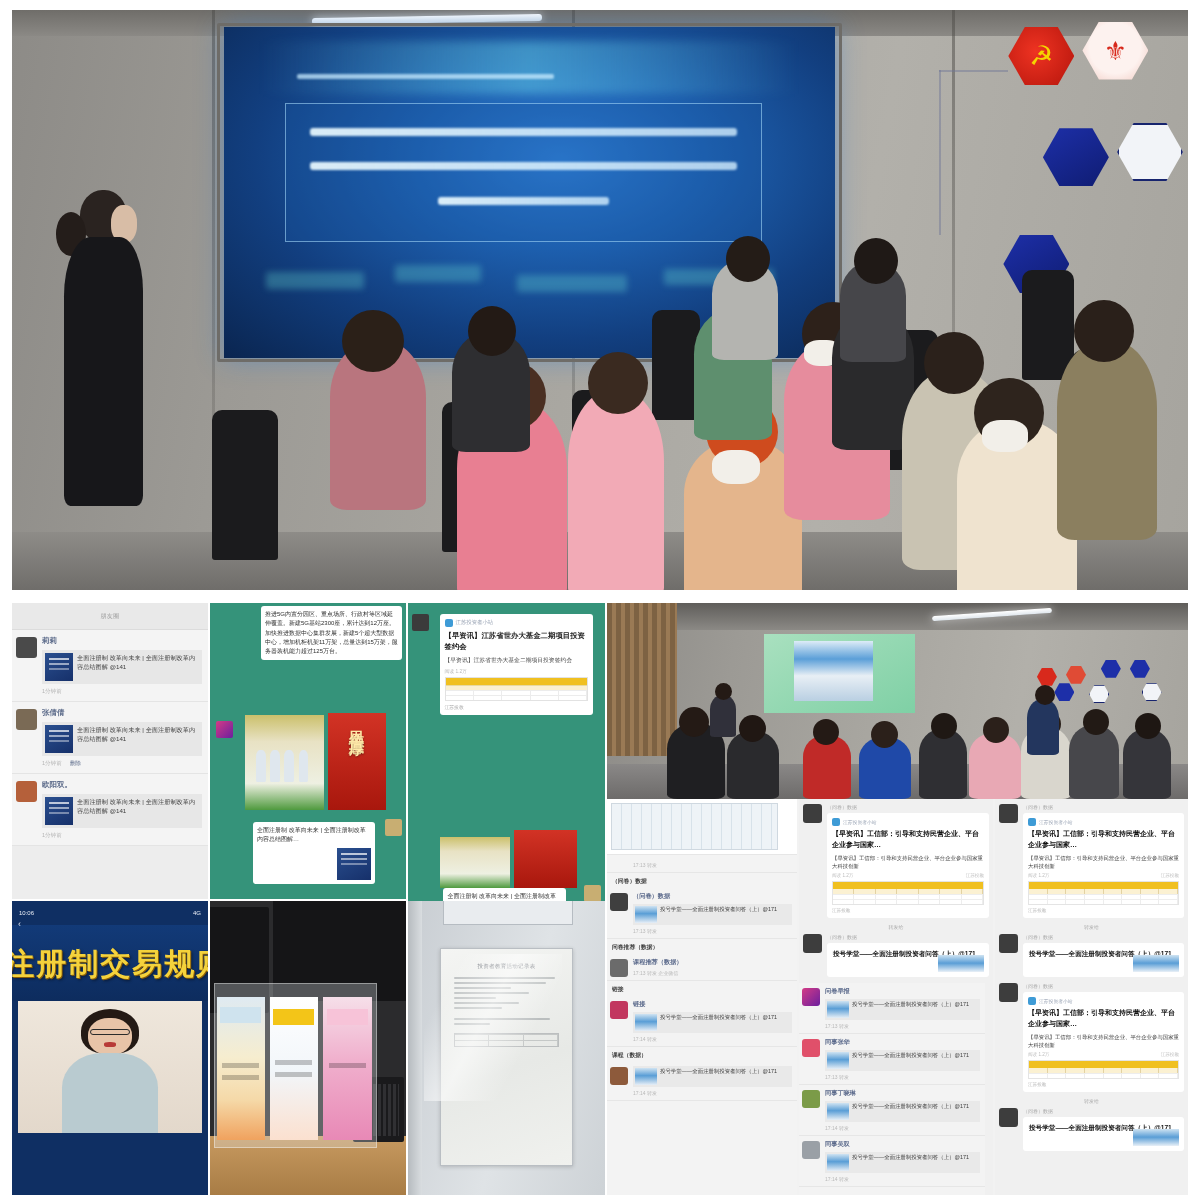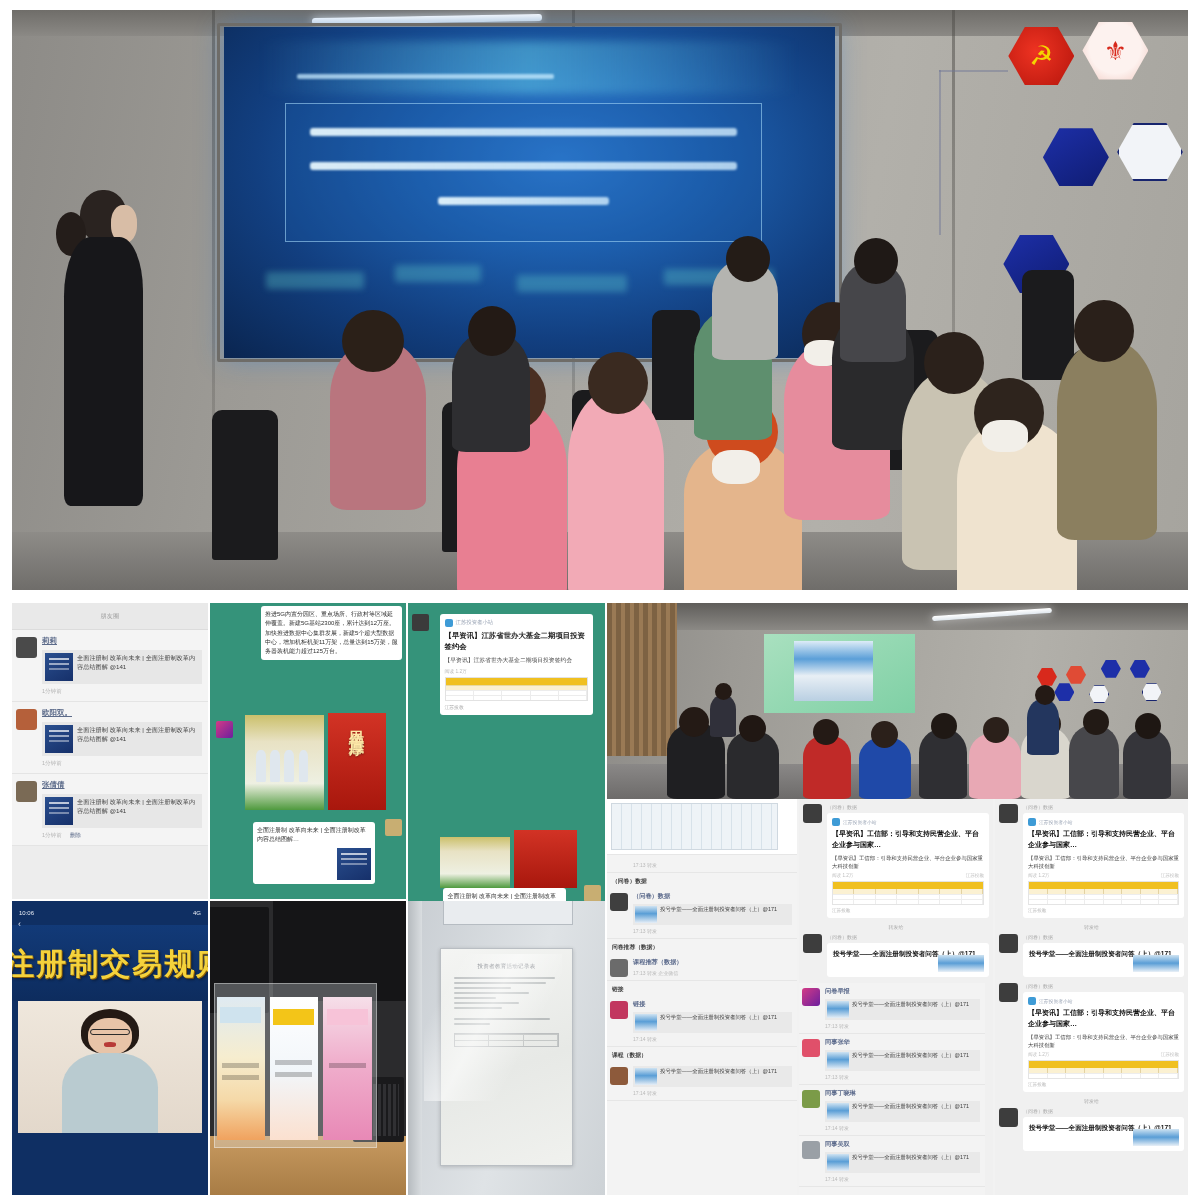--- a/index.html
+++ b/index.html
@@ -65,21 +65,21 @@
 
   
   .wx-list { background:#ededed; width:100%; height:100%; position:relative; }
   .wx-head { height:9%; background:#e9e9e9; border-bottom:1px solid #dcdcdc; position:relative; }
   .wx-head-t { position:absolute; left:50%; top:50%; transform:translate(-50%,-50%);
     font-size:6px; color:#9b9b9b; letter-spacing:.4px; }
   .mrow { position:relative; padding:6px 6px 5px 30px; background:#f4f4f4;
     border-bottom:1px solid #e4e4e4; }
   .mav { position:absolute; left:4px; top:7px; width:21px; height:21px; border-radius:3px;
     background:#4a4a4a; }
-  .mname { font-size:7.5px; font-weight:bold; color:#5c6b8a; margin-bottom:4px;text-decoration:underline; }
+  .mname { font-size:7.5px; font-weight:bold; color:#5c6b8a; margin-bottom:4px; }
   .mcard { background:#e7e7e7; padding:3px; display:flex; gap:4px; }
   .mthumb { width:28px; height:28px; flex:0 0 28px;
     background:linear-gradient(150deg,#2a4f8f,#16306a); position:relative; }
   .mthumb::after { content:""; position:absolute; left:4px; top:5px; right:4px; height:2px;
     background:rgba(255,255,255,.7); box-shadow:0 5px 0 rgba(255,255,255,.55),0 10px 0 rgba(255,255,255,.4); }
   .mtext { font-size:6.2px; line-height:1.5; color:#3d3d3d; overflow:hidden; }
   .mmeta { font-size:5.6px; color:#b4b4b4; margin-top:4px; display:flex; gap:8px; }
   .mmeta .act { color:#5c6b8a; }
 
   
@@ -339,41 +339,41 @@
           <div class="mcard">
             <div class="mthumb"></div>
             <div class="mtext">全面注册制 改革向未来 | 全面注册制改革内容总结图解 @141</div>
           </div>
           <div class="mmeta">
             <span>1分钟前</span>
             <span class="act"></span>
           </div>
         </div>
         <div class="mrow">
+          <div class="mav" style="background:#7a6a55"></div>
+          <div class="mname">张倩倩</div>
+          <div class="mcard">
+            <div class="mthumb"></div>
+            <div class="mtext">全面注册制 改革向未来 | 全面注册制改革内容总结图解 @141</div>
+          </div>
+          <div class="mmeta">
+            <span>1分钟前</span>
+            <span class="act">删除</span>
+          </div>
+        </div>
+        <div class="mrow">
           <div class="mav" style="background:#b5603a"></div>
           <div class="mname">欧阳双。</div>
           <div class="mcard">
             <div class="mthumb"></div>
             <div class="mtext">全面注册制 改革向未来 | 全面注册制改革内容总结图解 @141</div>
           </div>
           <div class="mmeta">
             <span>1分钟前</span>
             <span class="act"></span>
-          </div>
-        </div>
-        <div class="mrow">
-          <div class="mav" style="background:#7a6a55"></div>
-          <div class="mname">张倩倩</div>
-          <div class="mcard">
-            <div class="mthumb"></div>
-            <div class="mtext">全面注册制 改革向未来 | 全面注册制改革内容总结图解 @141</div>
-          </div>
-          <div class="mmeta">
-            <span>1分钟前</span>
-            <span class="act">删除</span>
           </div>
         </div>
       </div>
     </div>
 
     <div class="cell" style="left:198px;top:0;width:196px;height:296px">
       <div class="wx-chat">
         <div class="bub" style="left:26%;top:1%;width:72%;">
           <div class="bub-txt">推进5G内置分园区、重点场所、行政村等区域延伸覆盖。新建5G基站2300座，累计达到12万座。加快推进数据中心集群发展，新建5个超大型数据中心，增加机柜机架11万架，总量达到15万架，服务器装机能力超过125万台。</div>
         </div>

